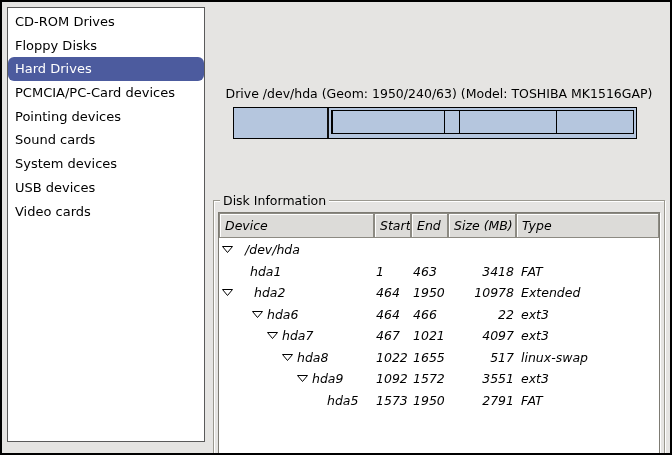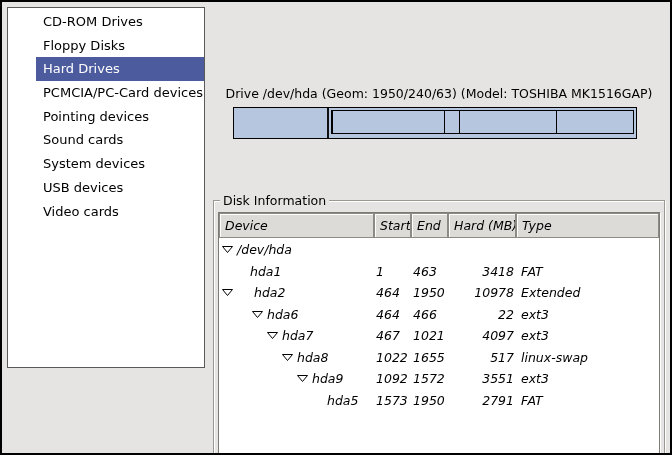--- a/index.html
+++ b/index.html
@@ -5,28 +5,28 @@
   * { margin:0; padding:0; box-sizing:border-box; }
   html,body { background:#ffffff; }
   .window {
     position:relative; width:672px; height:455px;
     border:2px solid #000; background:var(--win-bg,#e5e4e2);
     font-family:"DejaVu Sans","Liberation Sans",sans-serif; color:#000;
     overflow:hidden;
   }
   
   .sidebar {
-    position:absolute; left:5px; top:5px; width:198px; height:361px;
-    background:#fff; border:1px solid #5a5a5a; padding-top:2px; overflow:hidden;padding-left:28px;
+    position:absolute; left:5px; top:5px; width:198px; height:435px;
+    background:#fff; border:1px solid #5a5a5a; padding-top:2px; overflow:hidden;
   }
   .sidebar-item {
     height:23.7px; line-height:23.7px; padding-left:7px;
     font-size:13px; white-space:nowrap; overflow:hidden; cursor:default;
   }
-  .sidebar-item.selected { background:var(--sel,#4c5b9e); color:#fff; }
+  .sidebar-item.selected { background:var(--sel,#4c5b9e); color:#fff;border-radius:6px; }
   
   .drive-title {
     position:absolute; left:211px; top:84px; width:452px;
     text-align:center; font-size:12.5px; white-space:nowrap;
   }
   .part-bar {
     position:absolute; left:231px; top:105px; width:404px; height:32px;
     border:1px solid #000; background:var(--pfill,#b5c6de);
   }
   .p-seg { position:absolute; top:0; bottom:0; }
@@ -101,26 +101,26 @@
       </div>
     </div>
 
   <div class="frame">
     <div class="frame-label">Disk Information</div>
     <div class="disk-table">
       <div class="hdr">
           <div class="hdr-cell">Device</div>
           <div class="hdr-cell">Start</div>
           <div class="hdr-cell">End</div>
-          <div class="hdr-cell">Hard (MB)</div>
+          <div class="hdr-cell">Size (MB)</div>
           <div class="hdr-cell">Type</div>
         </div>
       <div class="trows">
           <div class="trow">
-            <div class="cell c-dev" style="padding-left: 3px;">
+            <div class="cell c-dev" style="padding-left: 3px; gap: 8px;">
               <span class="expander">
                 <svg width="11" height="9" viewBox="0 0 11 9">
                   <polygon points="0.5,1.5 10.5,1.5 5.5,7.5" fill="#ffffff" stroke="#000000" stroke-width="1"></polygon>
                 </svg>
               </span>
               <span>/dev/hda</span>
             </div>
             <div class="cell c-start"></div>
             <div class="cell c-end"></div>
             <div class="cell c-size"></div>

